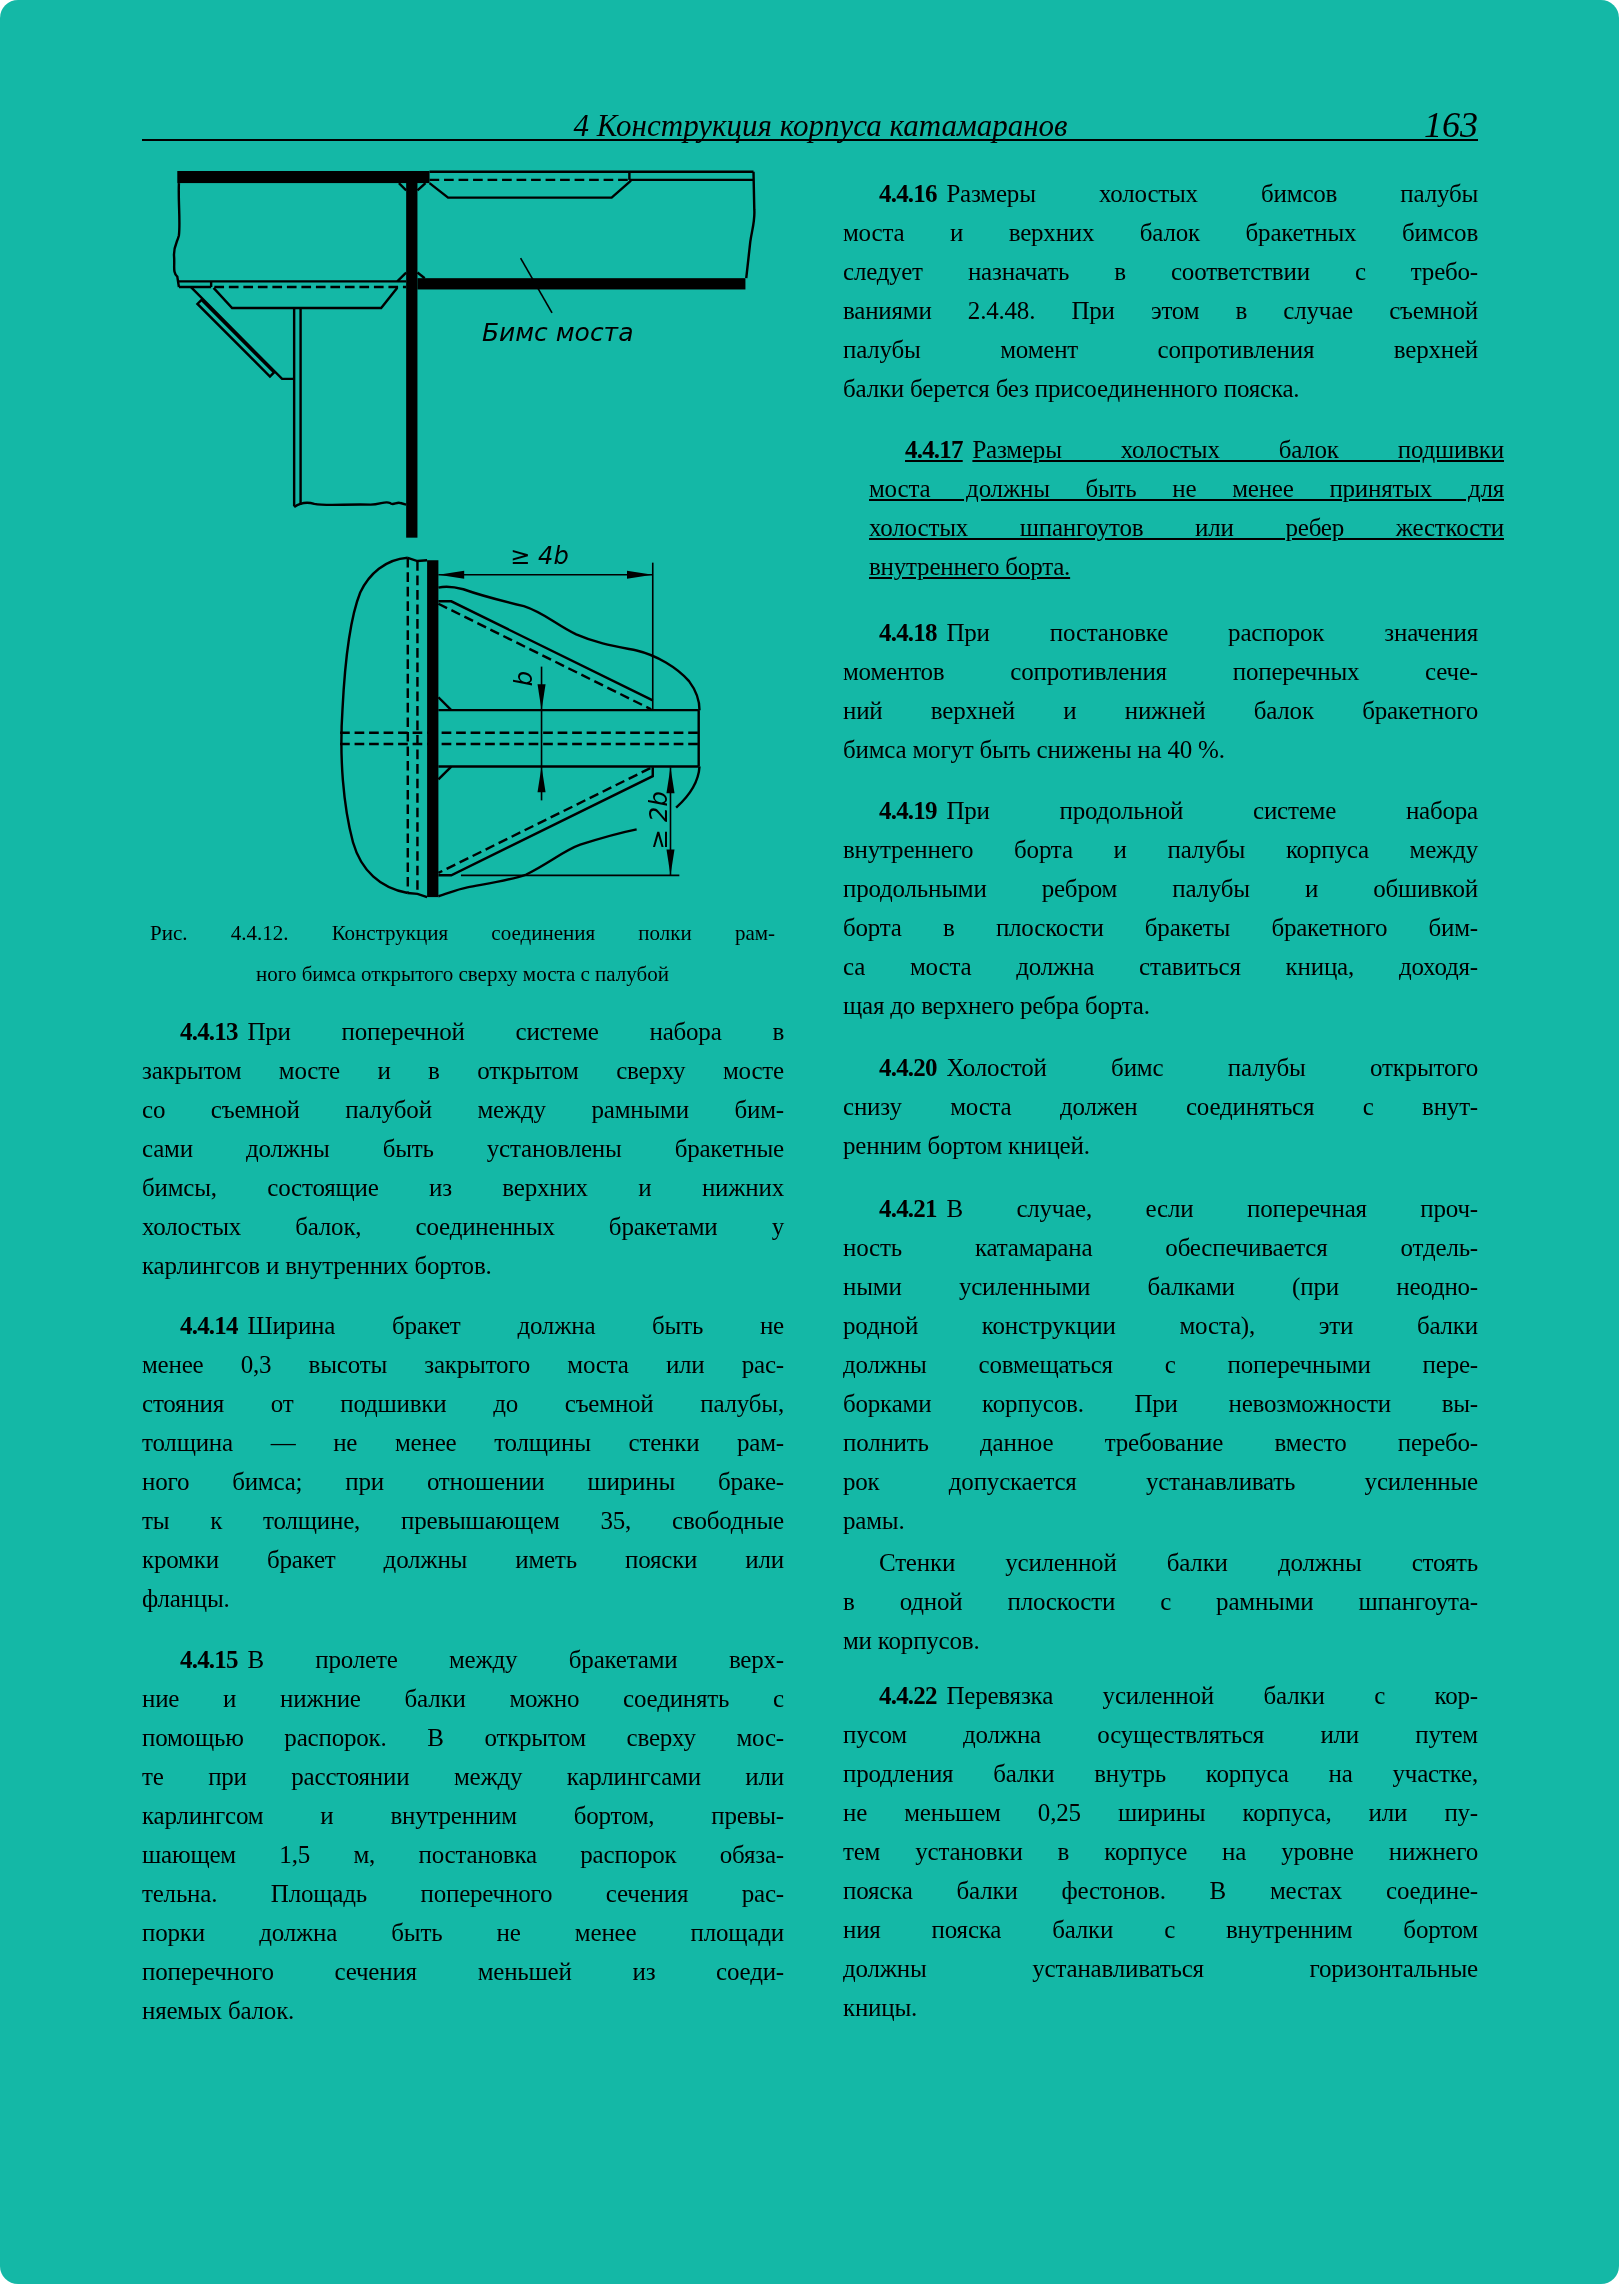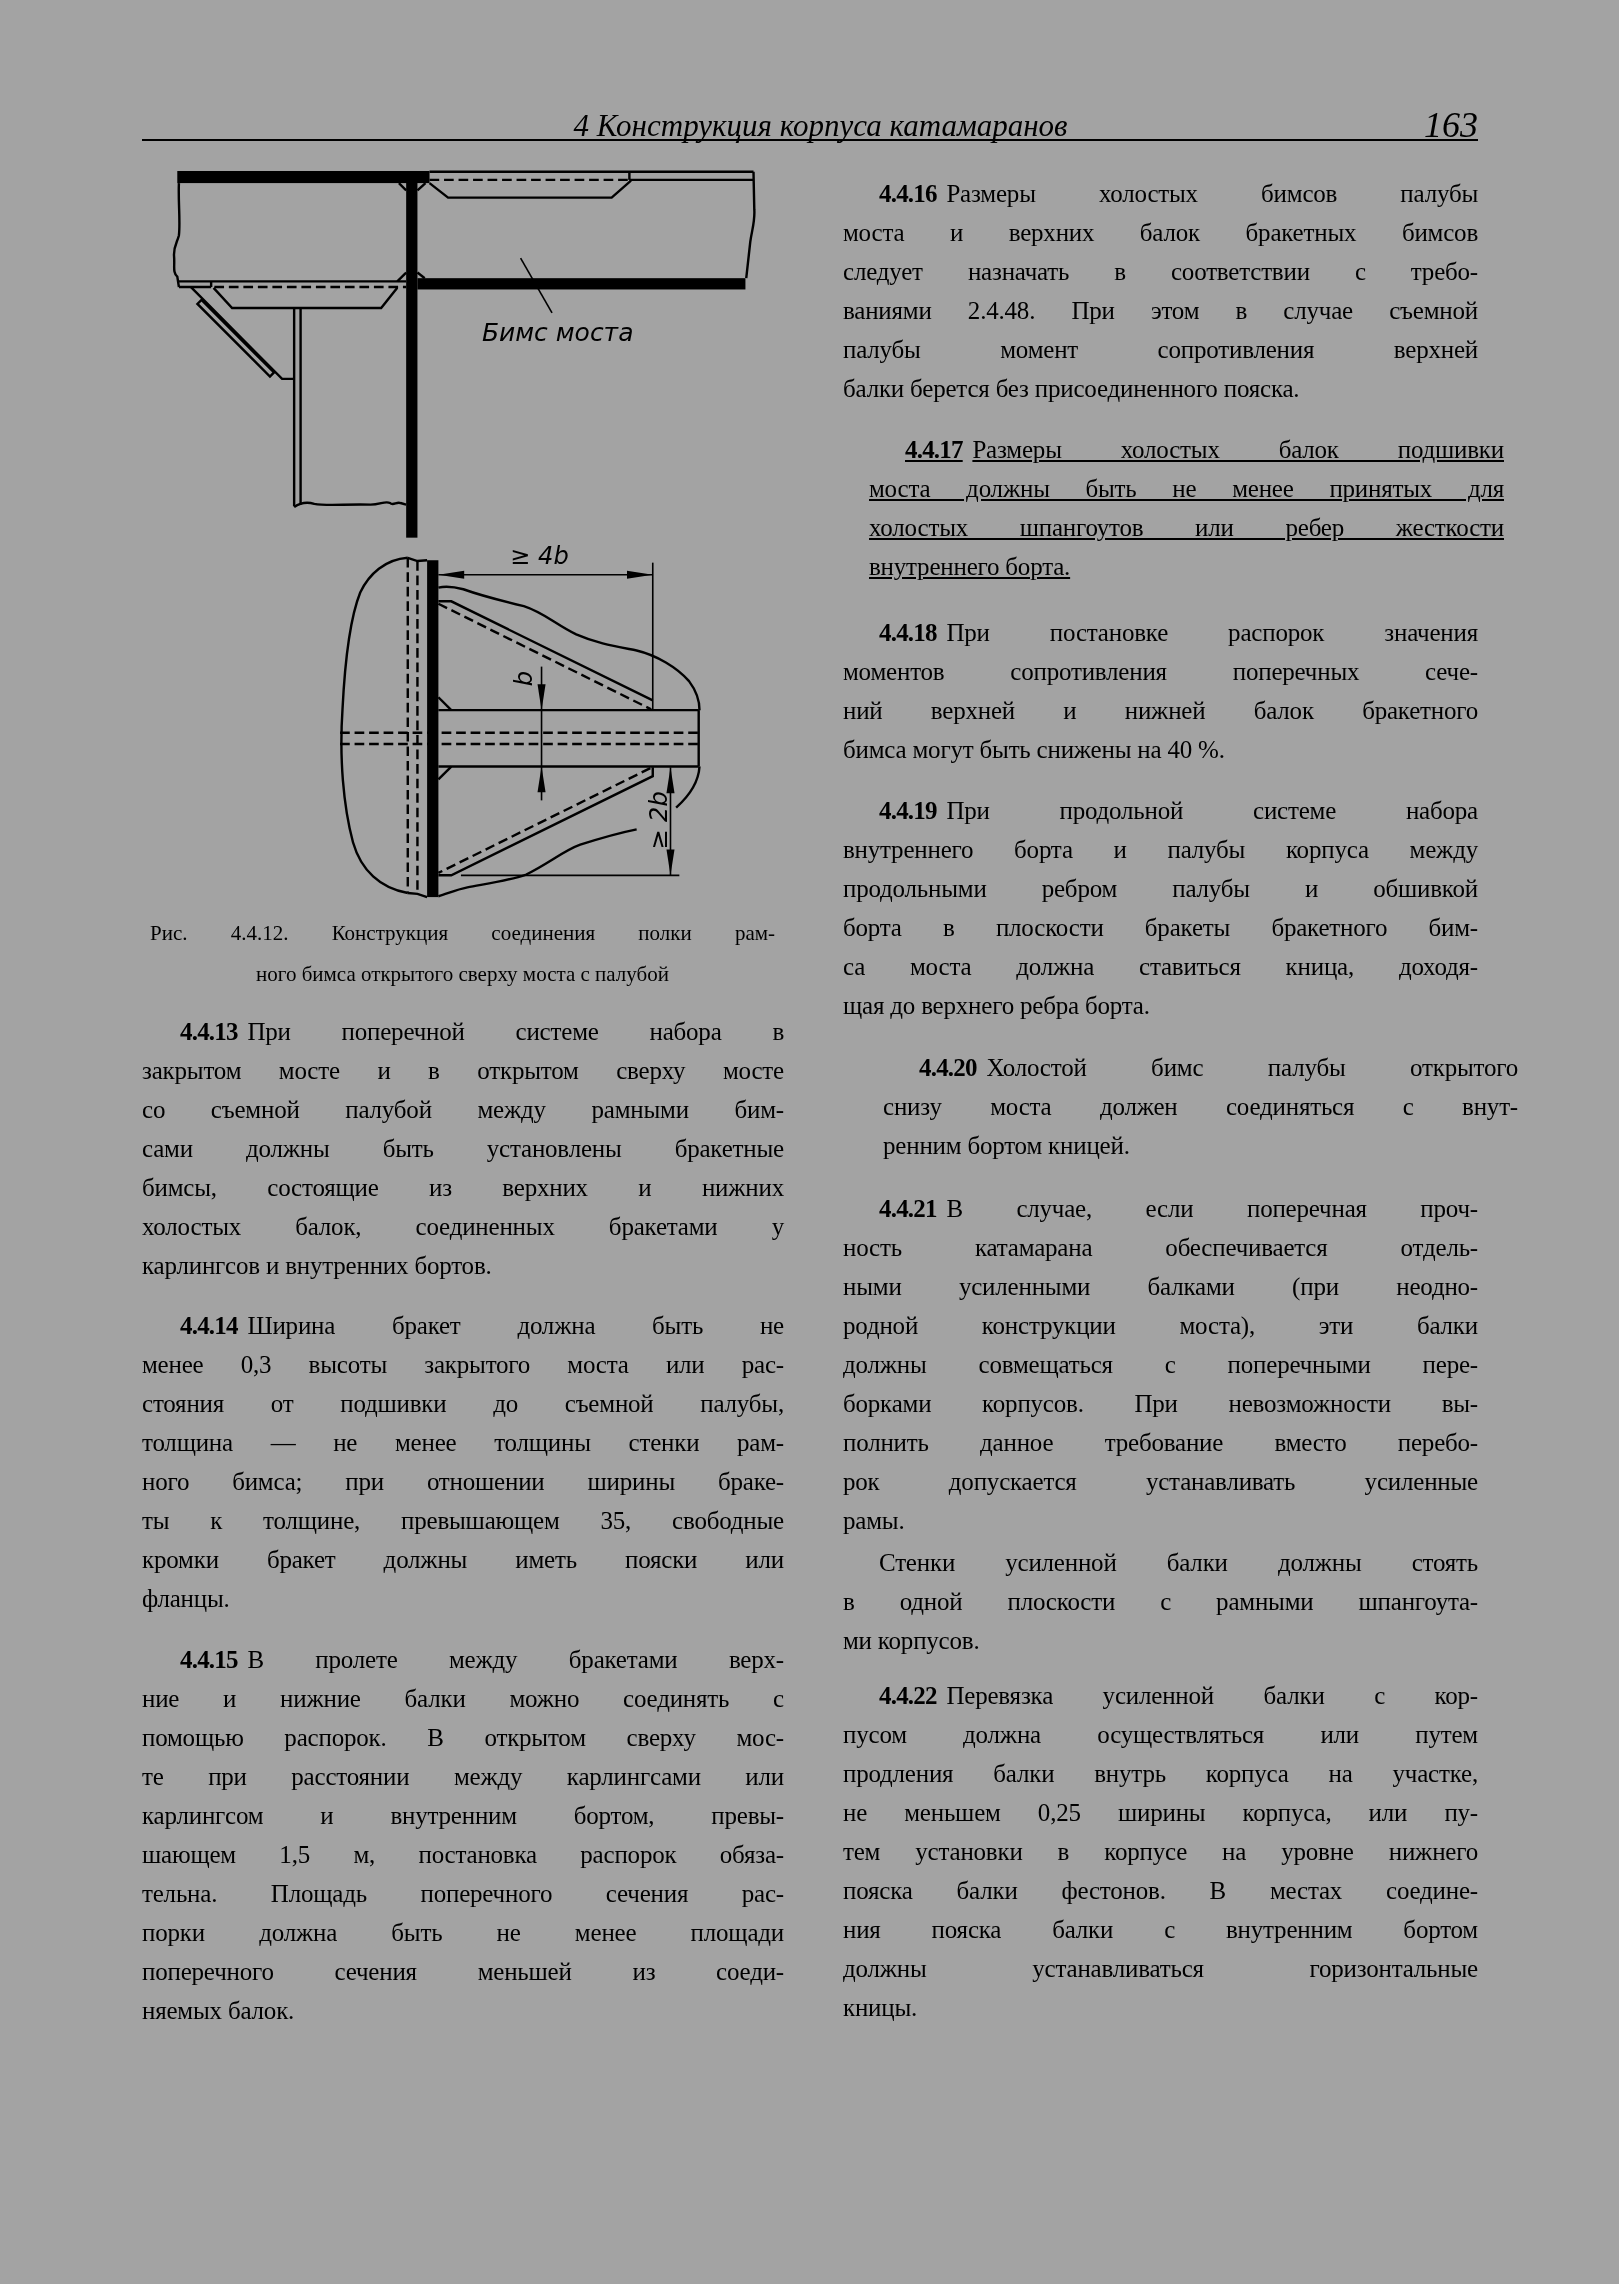--- a/index.html
+++ b/index.html
@@ -1,23 +1,24 @@
 <!DOCTYPE html>
 <html style="font-size:13px"><head>
 <meta charset="utf-8">
 <style>
   html, body { margin: 0; padding: 0; background: #ffffff; }
   #page {
     position: relative;
     width: 1619px;
     height: 2284px;
-    background: #a3a3a3;
+    background: #14b8a6;
     overflow: hidden;
     color: #000000;
     font-family: "Liberation Serif", "DejaVu Serif", serif;
+    border-radius: 18px;
   }
   .running-title {
     position: absolute;
     left: 564px; width: 513px;
     top: 108px; height: 35px; line-height: 35px;
     text-align: center;
     font-style: italic;
     font-size: 31px;
     white-space: nowrap;
   }
@@ -238,21 +239,21 @@
 
     <div class="para" style="left:843px; top:791px; width:635px;">
       <div class="line first"><span class="num">4.4.19</span><span>При продольной системе набора</span></div>
       <div class="line">внутреннего борта и палубы корпуса между</div>
       <div class="line">продольными ребром палубы и обшивкой</div>
       <div class="line">борта в плоскости бракеты бракетного бим-</div>
       <div class="line">са моста должна ставиться кница, доходя-</div>
       <div class="line last">щая до верхнего ребра борта.</div>
     </div>
 
-    <div class="para" style="left:843px; top:1048px; width:635px;margin-left:40px;">
+    <div class="para" style="left:843px; top:1048px; width:635px;">
       <div class="line first"><span class="num">4.4.20</span><span>Холостой бимс палубы открытого</span></div>
       <div class="line">снизу моста должен соединяться с внут-</div>
       <div class="line last">ренним бортом кницей.</div>
     </div>
 
     <div class="para" style="left:843px; top:1189px; width:635px;">
       <div class="line first"><span class="num">4.4.21</span><span>В случае, если поперечная проч-</span></div>
       <div class="line">ность катамарана обеспечивается отдель-</div>
       <div class="line">ными усиленными балками (при неодно-</div>
       <div class="line">родной конструкции моста), эти балки</div>

